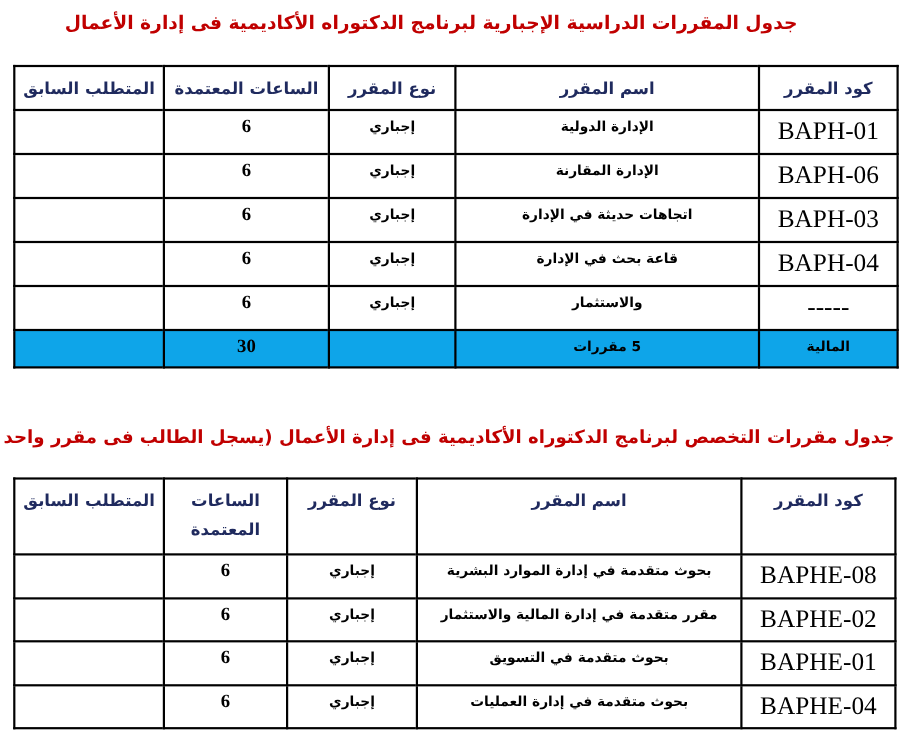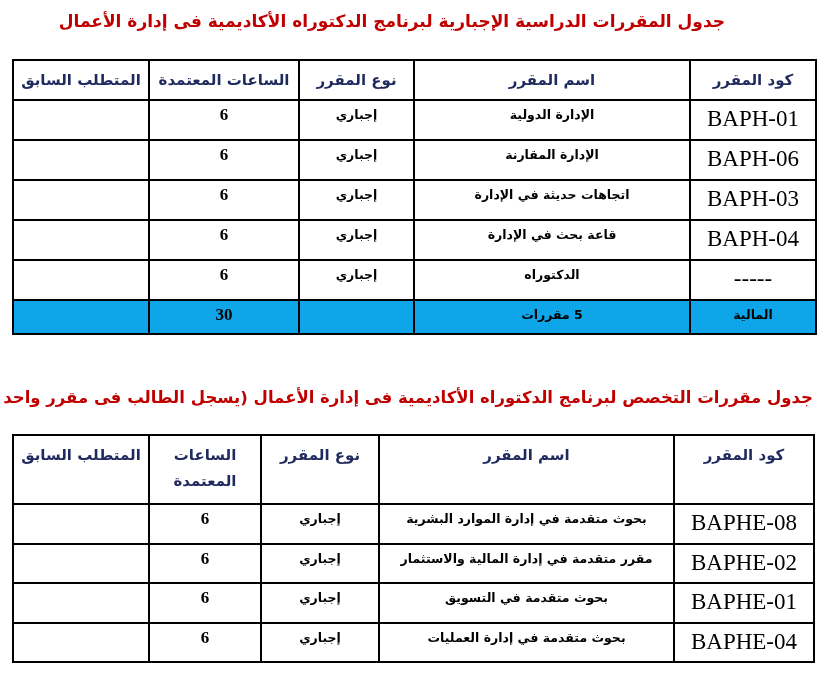--- a/index.html
+++ b/index.html
@@ -125,21 +125,21 @@
   </tr>
   <tr class="row">
     <td class="code">BAPH-04</td>
     <td class="name">قاعة بحث في الإدارة</td>
     <td class="type">إجباري</td>
     <td class="hours">6</td>
     <td class="prereq"></td>
   </tr>
   <tr class="row">
     <td class="code">-----</td>
-    <td class="name">الدكتوراه</td>
+    <td class="name">والاستثمار</td>
     <td class="type">إجباري</td>
     <td class="hours">6</td>
     <td class="prereq"></td>
   </tr>
   <tr class="total">
     <td class="name">المالية</td>
     <td class="name">5 مقررات</td>
     <td class="type"></td>
     <td class="hours">30</td>
     <td class="prereq"></td>

